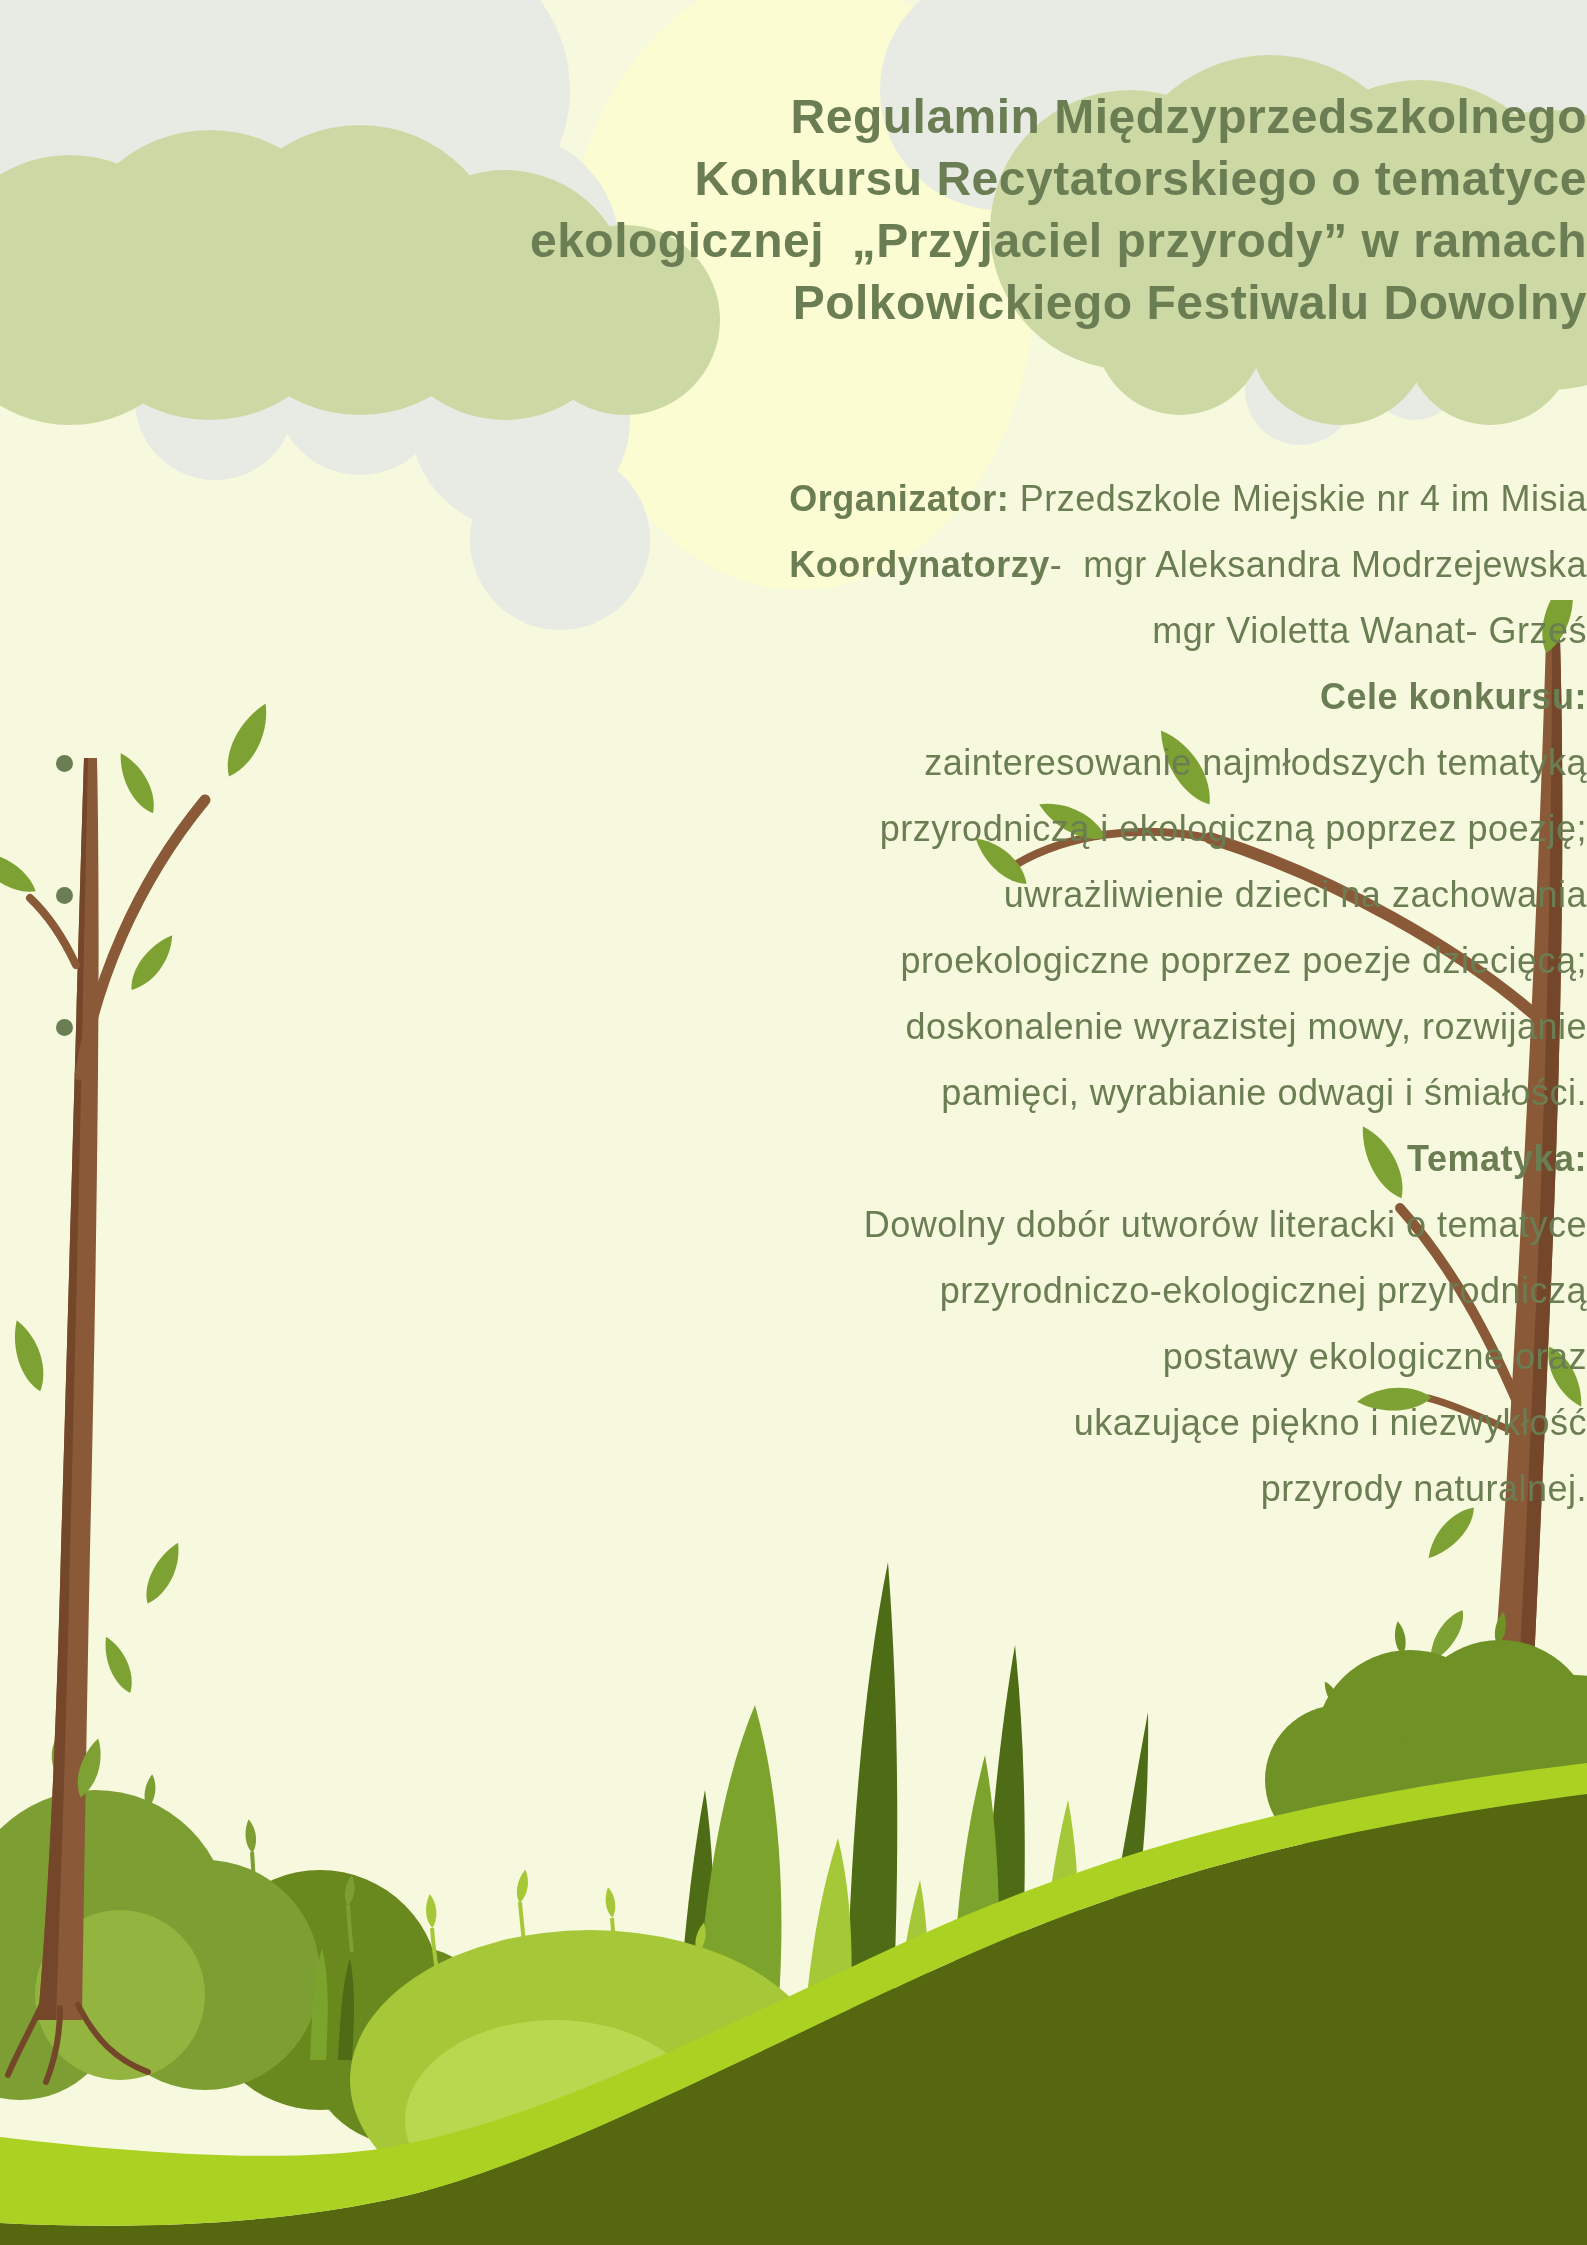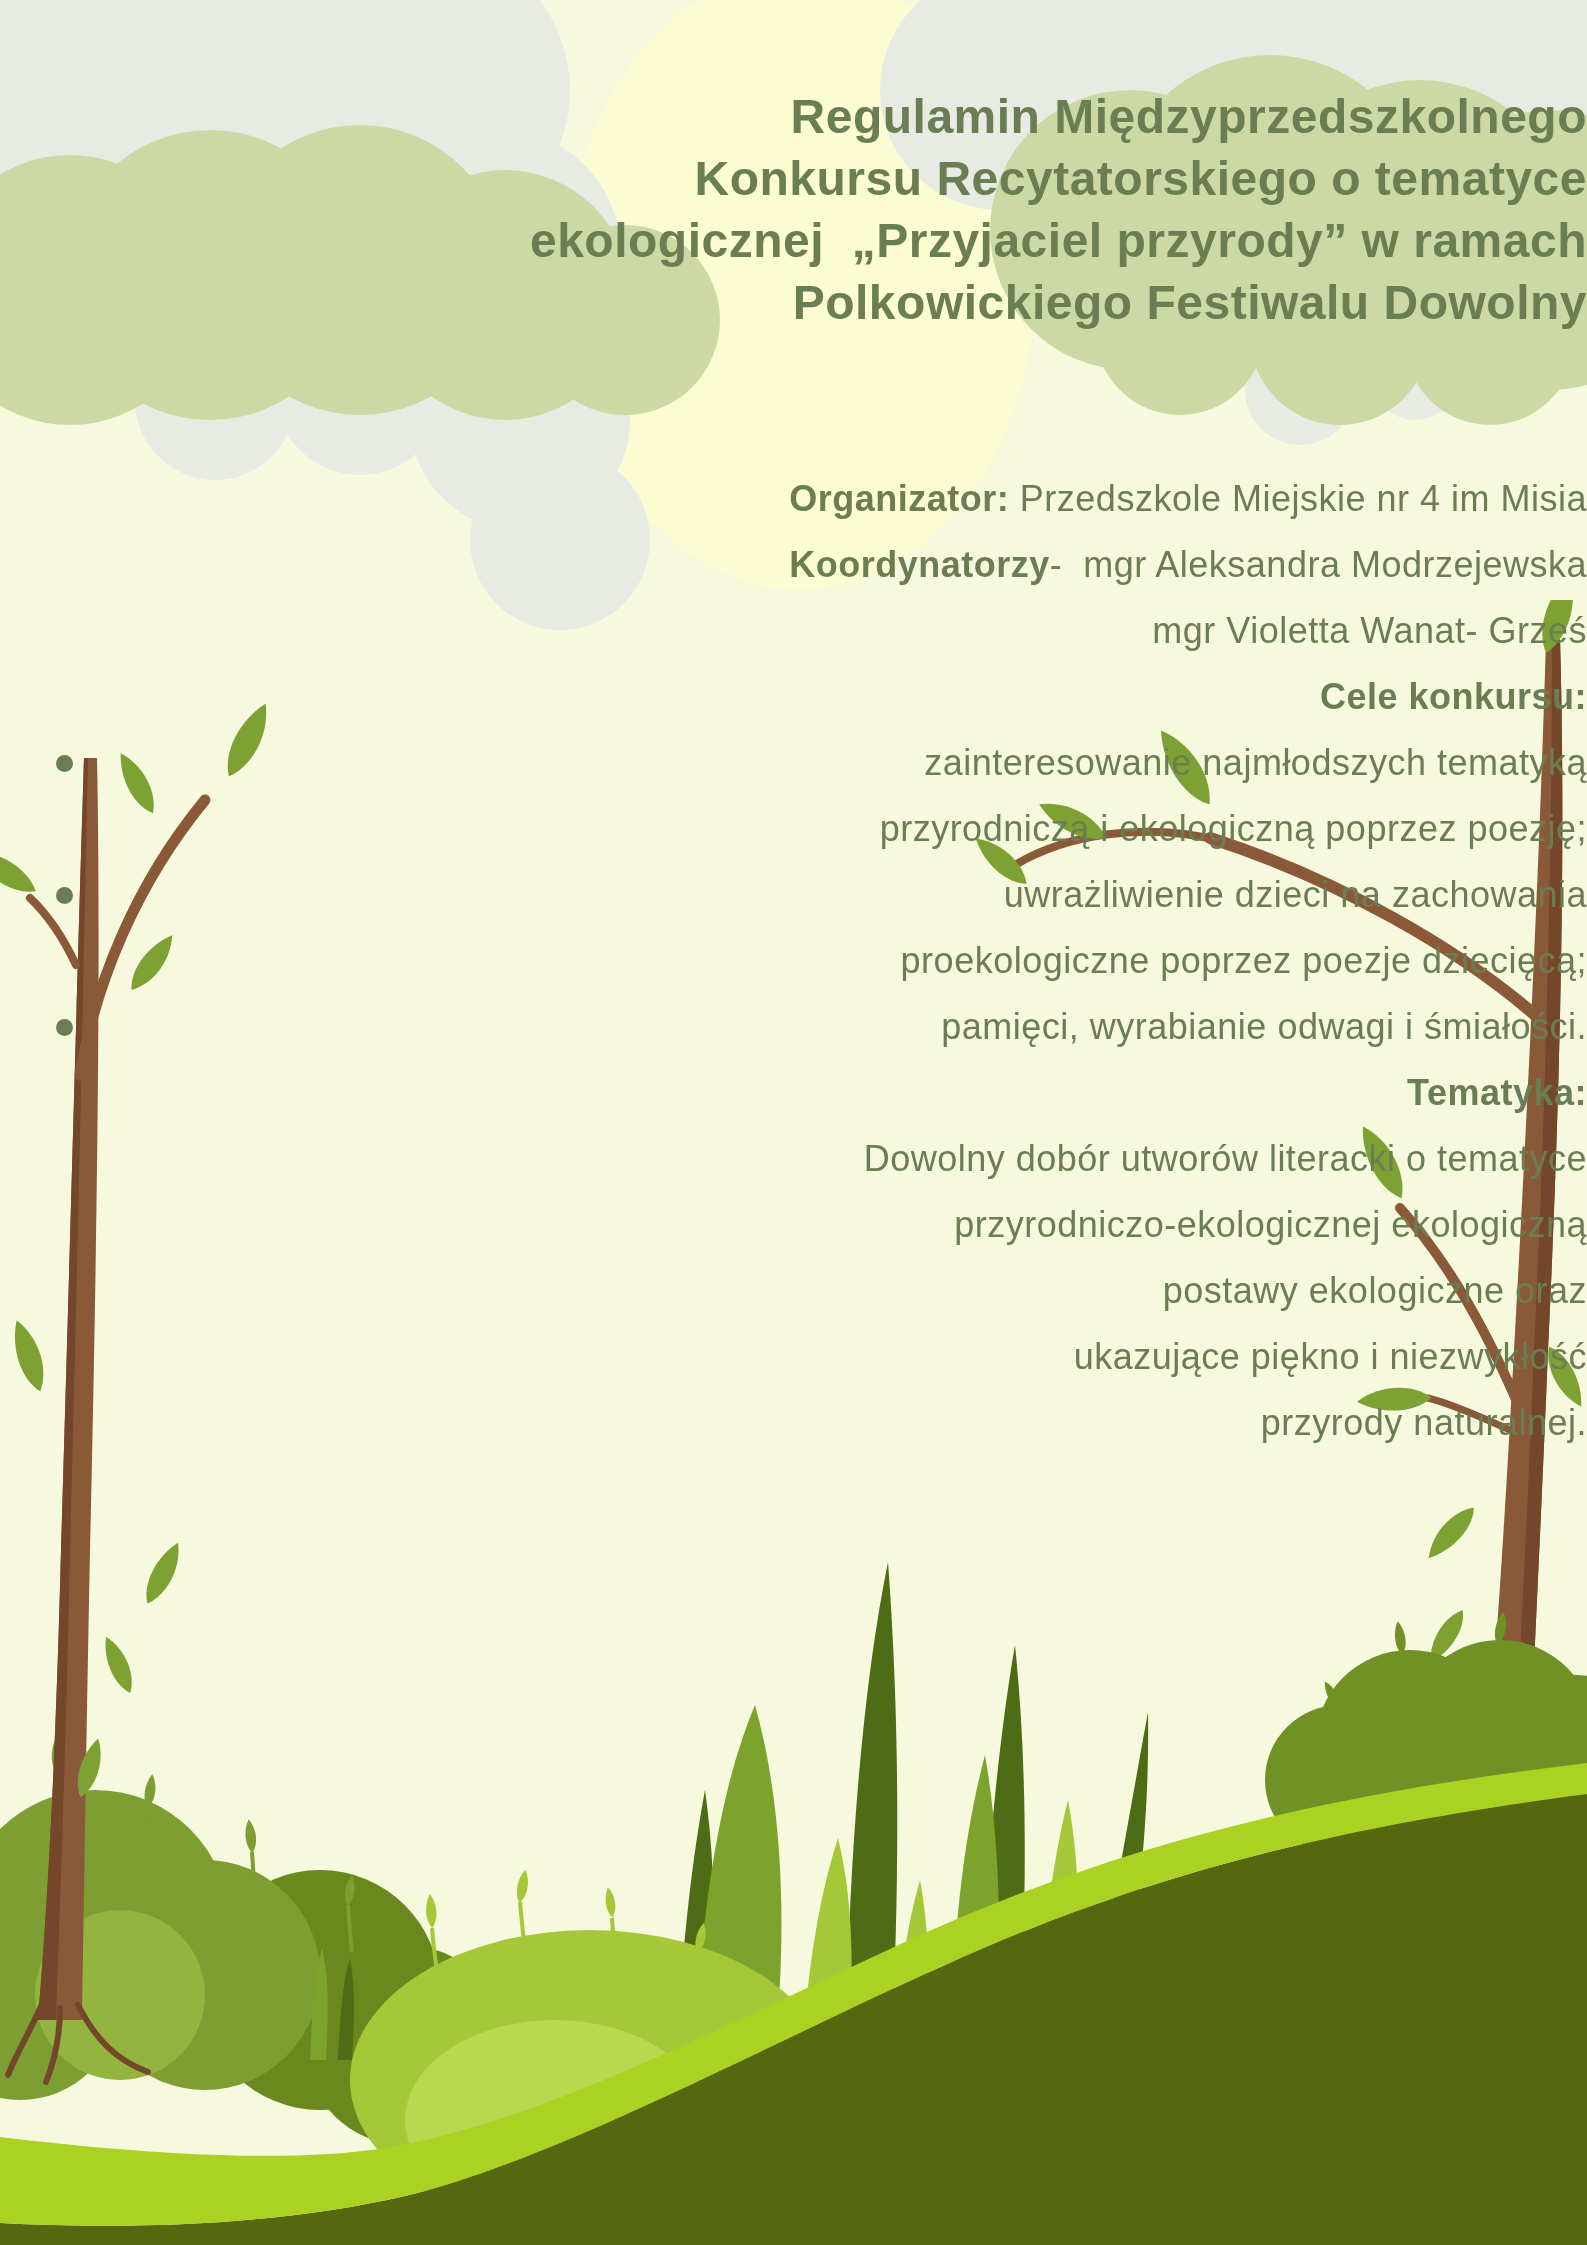--- a/index.html
+++ b/index.html
@@ -226,24 +226,25 @@
       <div class="line">zainteresowanie najmłodszych tematyką</div>
       <div class="line">przyrodniczą i ekologiczną poprzez poezję;</div>
     </div>
     <div class="goal">
       <span class="dot"></span>
       <div class="line">uwrażliwienie dzieci na zachowania</div>
       <div class="line">proekologiczne poprzez poezje dziecięcą;</div>
     </div>
     <div class="goal">
       <span class="dot"></span>
+      <div class="line">doskonalenie wyrazistej mowy, rozwijanie</div>
       <div class="line">pamięci, wyrabianie odwagi i śmiałości.</div>
     </div>
 
     <div class="line b">Tematyka:</div>
     <div class="line">Dowolny dobór utworów literacki o tematyce</div>
-    <div class="line">przyrodniczo-ekologicznej ekologiczną</div>
+    <div class="line">przyrodniczo-ekologicznej przyrodniczą</div>
     <div class="line">postawy ekologiczne oraz</div>
     <div class="line">ukazujące piękno i niezwykłość</div>
     <div class="line">przyrody naturalnej.</div>
   </div>
 
 </div>
 
 </body></html>

